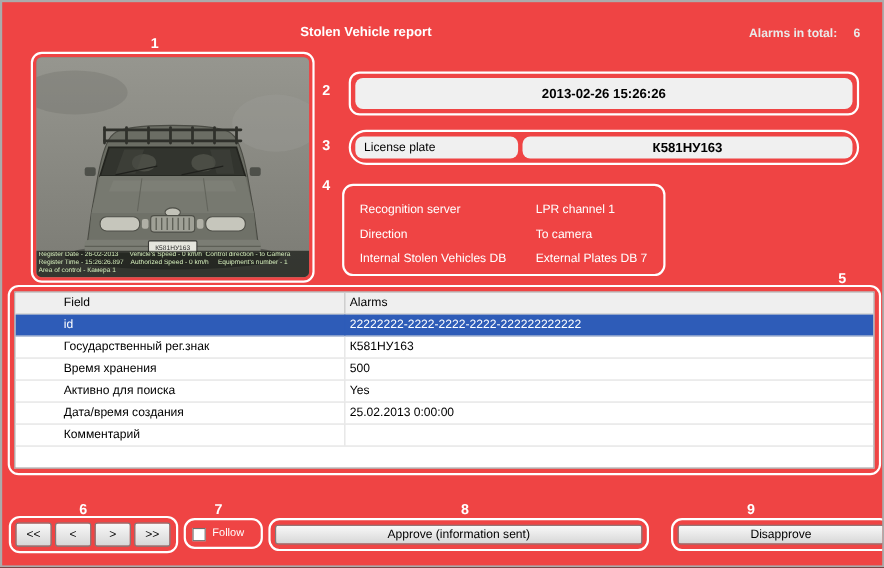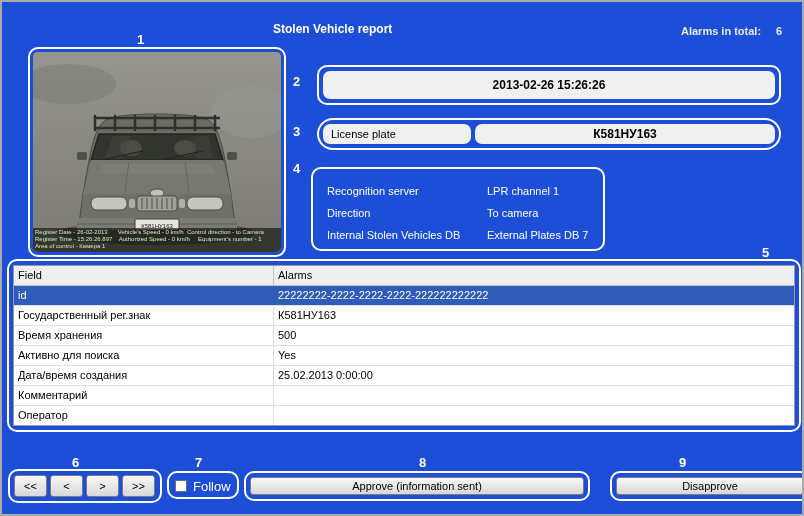--- a/index.html
+++ b/index.html
@@ -1,19 +1,19 @@
 <!DOCTYPE html>
 <html><head>
 <meta charset="utf-8">
 <style>
   * { margin:0; padding:0; box-sizing:border-box; }
   html,body { background:#000; }
   .screen {
     position:relative; width:804px; height:516px;
-    background:#1d4ed8; border:2px solid #ababab;
+    background:#ef4444; border:2px solid #ababab;
     font-family:"Liberation Sans", sans-serif; overflow:hidden;
   }
   .abs { position:absolute; }
   .num { position:absolute; color:#ffffff; font-size:13px; font-weight:bold; }
   .title { position:absolute; left:271px; top:20px; color:#ffffff; font-size:12px; font-weight:bold; }
   .alarms { position:absolute; color:#eaeaea; font-size:11px;font-weight:bold; }
   .callout { position:absolute; border:2px solid #ffffff; border-radius:10px; }
   .lightfield {
     position:absolute; background:#f0f0f0; border-radius:7px;
     display:flex; align-items:center; color:#000; overflow:hidden;
@@ -30,31 +30,31 @@
   .overlay div { font-size:6px; line-height:7px; color:#d4edbb; white-space:pre; overflow:hidden; }
   
   .info-rows { position:absolute; inset:2px; padding:9px 12px; }
   .irow { display:flex; height:22px; align-items:center; color:#ffffff; font-size:11px; }
   .ilabel { width:160px; }
   
   .grid {
     position:absolute; left:4px; top:4px; right:4px; bottom:4px;
     background:#ffffff; border:1px solid #9a9a9a; font-size:11px; color:#000; overflow:hidden;
   }
-  .trow { display:flex; height:20px; border-bottom:1px solid #dedede; align-items:stretch; }
+  .trow { display:flex; height:20px; border-bottom:1px solid #dedede; align-items:stretch;padding-left:40px; }
   .trow.header { background:#efefef; border-bottom:1px solid #c2c2c2; }
   .tcell { padding:3px 4px; overflow:hidden; white-space:nowrap; }
   .tfield { width:260px; border-right:1px solid #dedede; }
   .header .tfield { border-right:1px solid #c2c2c2; }
   .tvalue { flex:1; }
   .trow.selected { background:#2e5cb8; color:#ffffff; }
   .trow.selected .tfield { border-right-color:#2e5cb8; }
   
   .checkbox-box { position:absolute; left:6px; top:7px; width:12px; height:12px; background:#ffffff; border:1px solid #6f6f6f; }
-  .follow-lbl { position:absolute; left:24px; top:6px; color:#ffffff; font-size:13px; }
+  .follow-lbl { position:absolute; left:24px; top:6px; color:#ffffff; font-size:10px; }
 </style>
 </head>
 <body>
 
 <div class="screen">
 
   <div class="title">Stolen Vehicle report</div>
   <div class="alarms" style="left:679px; top:23px;">Alarms in total:</div>
   <div class="alarms" style="left:774px; top:23px;">6</div>
 
@@ -192,24 +192,20 @@
         <div class="tcell tvalue">Yes</div>
       </div>
       <div class="trow">
         <div class="tcell tfield">Дата/время создания</div>
         <div class="tcell tvalue">25.02.2013 0:00:00</div>
       </div>
       <div class="trow">
         <div class="tcell tfield">Комментарий</div>
         <div class="tcell tvalue"></div>
       </div>
-      <div class="trow">
-        <div class="tcell tfield">Оператор</div>
-        <div class="tcell tvalue"></div>
-      </div>
     </div>
   </div>
 
   <div class="callout" style="left:6px; top:467px; width:154px; height:34px;">
     <div class="btn" style="left:4px; top:4px; width:33px; height:22px;">&lt;&lt;</div>
     <div class="btn" style="left:40px; top:4px; width:33px; height:22px;">&lt;</div>
     <div class="btn" style="left:76px; top:4px; width:33px; height:22px;">&gt;</div>
     <div class="btn" style="left:112px; top:4px; width:33px; height:22px;">&gt;&gt;</div>
   </div>
 

